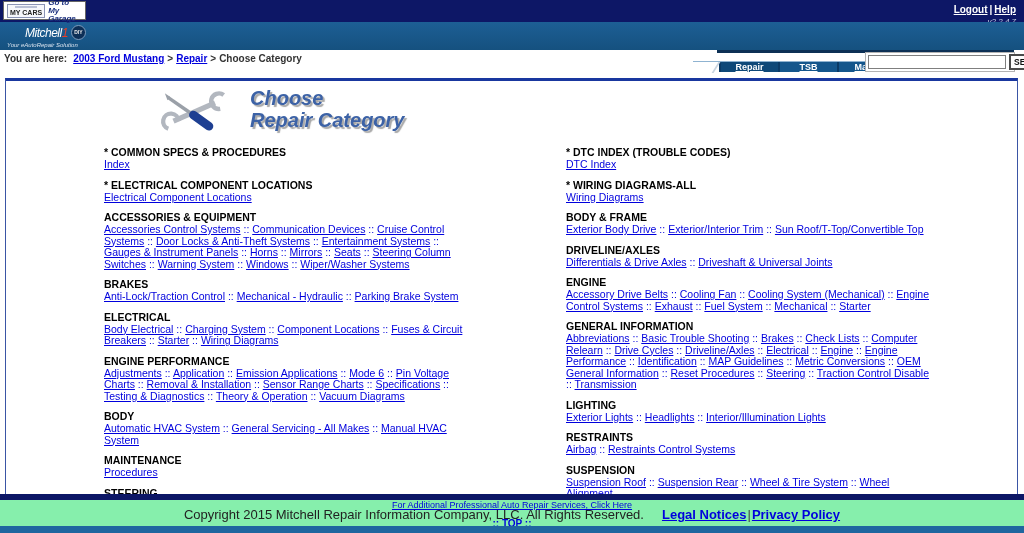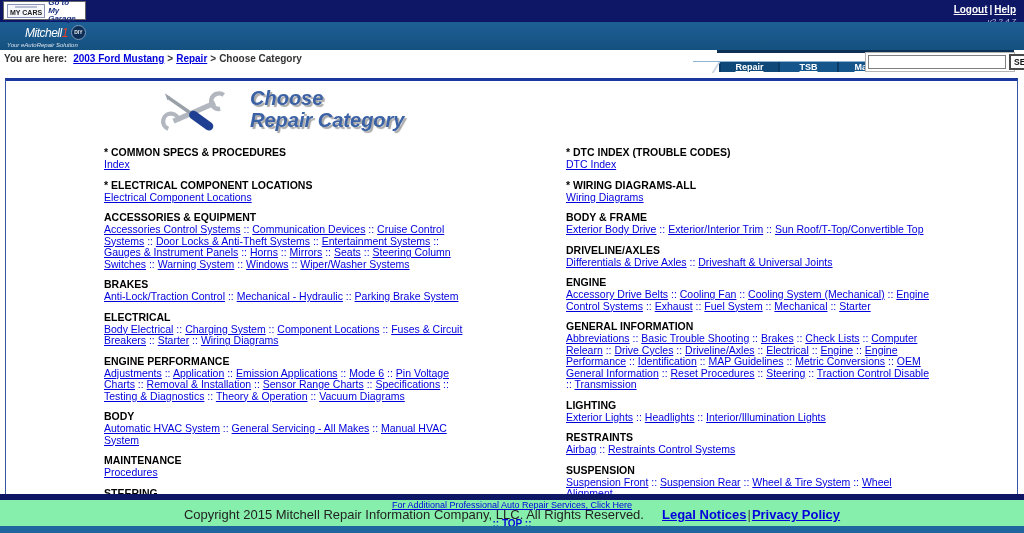--- a/index.html
+++ b/index.html
@@ -223,21 +223,21 @@
       <div class="section">
         <div class="section-heading">LIGHTING</div>
         <div class="section-links"><a class="cat-link">Exterior Lights</a><span class="lsep"> :: </span><a class="cat-link">Headlights</a><span class="lsep"> :: </span><a class="cat-link">Interior/Illumination Lights</a></div>
       </div>
       <div class="section">
         <div class="section-heading">RESTRAINTS</div>
         <div class="section-links"><a class="cat-link">Airbag</a><span class="lsep"> :: </span><a class="cat-link">Restraints Control Systems</a></div>
       </div>
       <div class="section">
         <div class="section-heading">SUSPENSION</div>
-        <div class="section-links"><a class="cat-link">Suspension Front</a><span class="lsep"> :: </span><a class="cat-link">Suspension Rear</a><span class="lsep"> :: </span><a class="cat-link">Wheel &amp; Tire System</a><span class="lsep"> :: </span><a class="cat-link">Wheel Alignment</a></div>
+        <div class="section-links"><a class="cat-link">Suspension Roof</a><span class="lsep"> :: </span><a class="cat-link">Suspension Rear</a><span class="lsep"> :: </span><a class="cat-link">Wheel &amp; Tire System</a><span class="lsep"> :: </span><a class="cat-link">Wheel Alignment</a></div>
       </div>
     </div>
 </div>
 
 <div class="footer-navy"></div>
 <div class="footer-white">
   <div class="f-services"><a>For Additional Professional Auto Repair Services, Click Here</a></div>
   <div class="f-copy">
     <span>Copyright 2015 Mitchell Repair Information Company, LLC.  All Rights Reserved.</span><span class="gap"></span><a>Legal Notices</a><span class="fdiv">|</span><a>Privacy Policy</a>
   </div>

